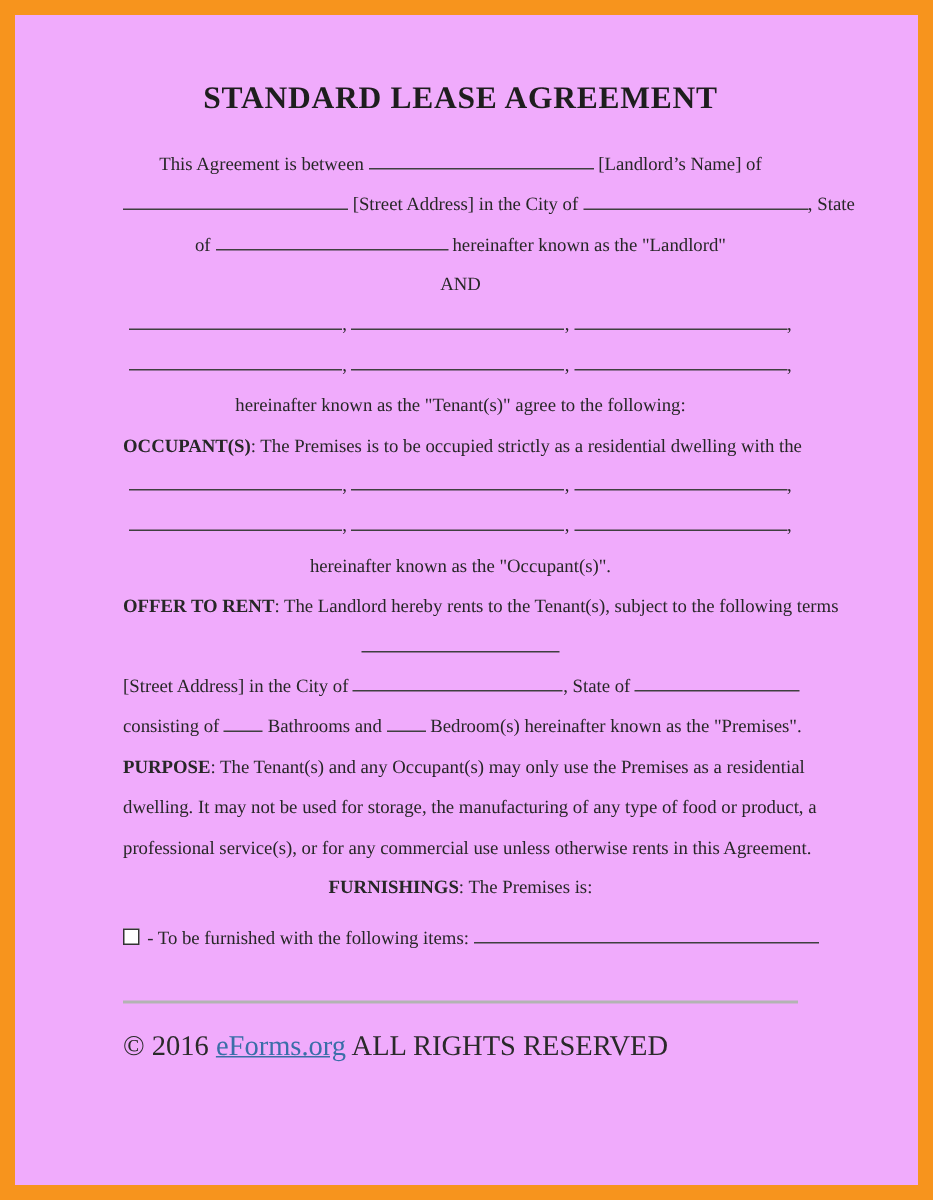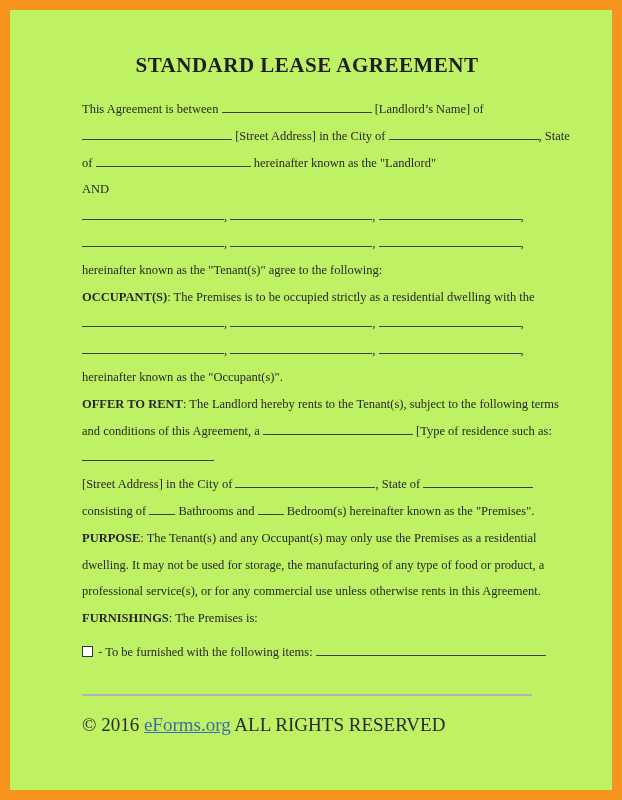--- a/index.html
+++ b/index.html
@@ -8,39 +8,39 @@
   .frame {
     width: 622px; height: 800px;
     box-sizing: border-box;
     background: var(--accent, #F7941D);
     padding: 10px;
   }
 
   .page {
     width: 100%; height: 100%;
     box-sizing: border-box;
-    background: #bef264;
+    background: #f0abfc;
     padding: 36px 80px 0 72px;
     overflow: hidden;
     font-family: "Liberation Serif", "DejaVu Serif", serif;
     font-size: 12.5px;
     color: #272727;
   }
 
   .title {
     text-align: center;
     font-weight: 700;
     font-size: 21px;
     letter-spacing: 0.5px;
     line-height: 26px;
     margin: 6px 0 0 0;
     color: #1e1e1e;
   }
 
-  .content { margin-top: 18px; }
+  .content { margin-top: 18px; text-align: center; }
 
   .line {
     height: 26.8px;
     line-height: 26.8px;
     white-space: nowrap;
   }
 
   .line b { font-weight: 700; }
 
   .blank {
@@ -113,21 +113,20 @@
 
 
       <div class="line"><span class="blank w142"></span><span>, </span><span class="blank w142"></span><span>, </span><span class="blank w142"></span><span>,</span></div>
 
       <div class="line"><span class="blank w142"></span><span>, </span><span class="blank w142"></span><span>, </span><span class="blank w142"></span><span>,</span></div>
 
       <div class="line"><span>hereinafter known as the "Occupant(s)".</span></div>
 
       <div class="line"><b>OFFER TO RENT</b><span>: The Landlord hereby rents to the Tenant(s), subject to the following terms</span></div>
 
-      <div class="line"><span>and conditions of this Agreement, a </span><span class="blank w150"></span><span> [Type of residence such as:</span></div>
 
       <div class="line"><span class="blank w132"></span></div>
 
       <div class="line"><span>[Street Address] in the City of </span><span class="blank w140"></span><span>, State of </span><span class="blank w110"></span></div>
 
       <div class="line"><span>consisting of </span><span class="blank w26"></span><span> Bathrooms and </span><span class="blank w26"></span><span> Bedroom(s) hereinafter known as the "Premises".</span></div>
 
       <div class="line"><b>PURPOSE</b><span>: The Tenant(s) and any Occupant(s) may only use the Premises as a residential</span></div>
 
       <div class="line"><span>dwelling. It may not be used for storage, the manufacturing of any type of food or product, a</span></div>

